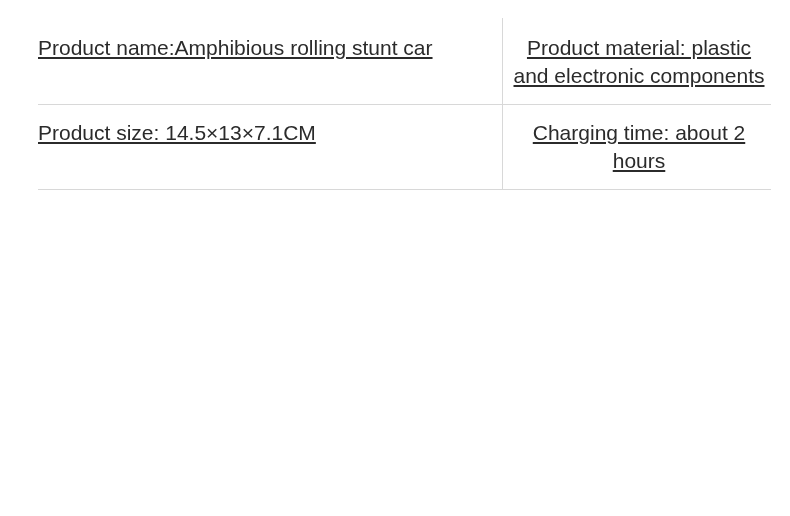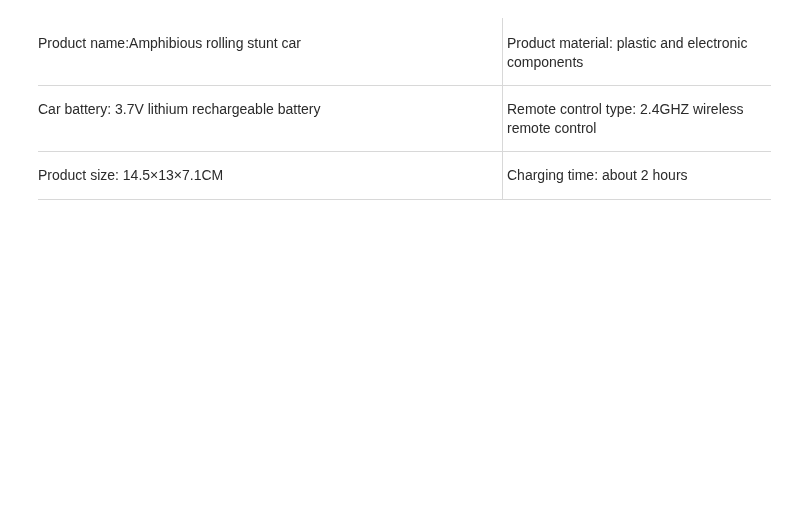--- a/index.html
+++ b/index.html
@@ -23,34 +23,36 @@
   }
   .spec-table {
     width: 714px;
     border-collapse: collapse;
     table-layout: fixed;
   }
   .spec-row {
     vertical-align: top;
   }
   .spec-cell {
-    font-size: 14px;
+    font-size: 21px;
     line-height: 1.33;
     color: #2b2b2b;
     padding: 0;
     vertical-align: top;
     border-bottom: 1px solid #d8d8d8;
+    text-decoration: underline;
   }
   .cell-left {
     width: 450px;
     padding: 14px 14px 14px 0;
   }
   .cell-right {
     width: 264px;
     padding: 14px 0 14px 4px;
+    text-align: center;
   }
   .cell-full {
     padding: 16px 0 14px 0;
   }
   
   .spec-row .cell-left {
     border-right: 1px solid #d8d8d8;
   }
   .row-config .cell-full {
     border-right: none;
@@ -72,22 +74,18 @@
 <body>
 
 <div class="spec-sheet">
   <table class="spec-table">
     <tbody>
       <tr class="spec-row row-first">
         <td class="spec-cell cell-left">Product name:Amphibious rolling stunt car</td>
         <td class="spec-cell cell-right">Product material: plastic and electronic components</td>
       </tr>
       <tr class="spec-row">
-        <td class="spec-cell cell-left">Car battery: 3.7V lithium rechargeable battery</td>
-        <td class="spec-cell cell-right">Remote control type: 2.4GHZ wireless remote control</td>
-      </tr>
-      <tr class="spec-row">
         <td class="spec-cell cell-left">Product size: 14.5×13×7.1CM</td>
         <td class="spec-cell cell-right">Charging time: about 2 hours</td>
       </tr>
     </tbody>
   </table>
 </div>
 
 </body></html>

